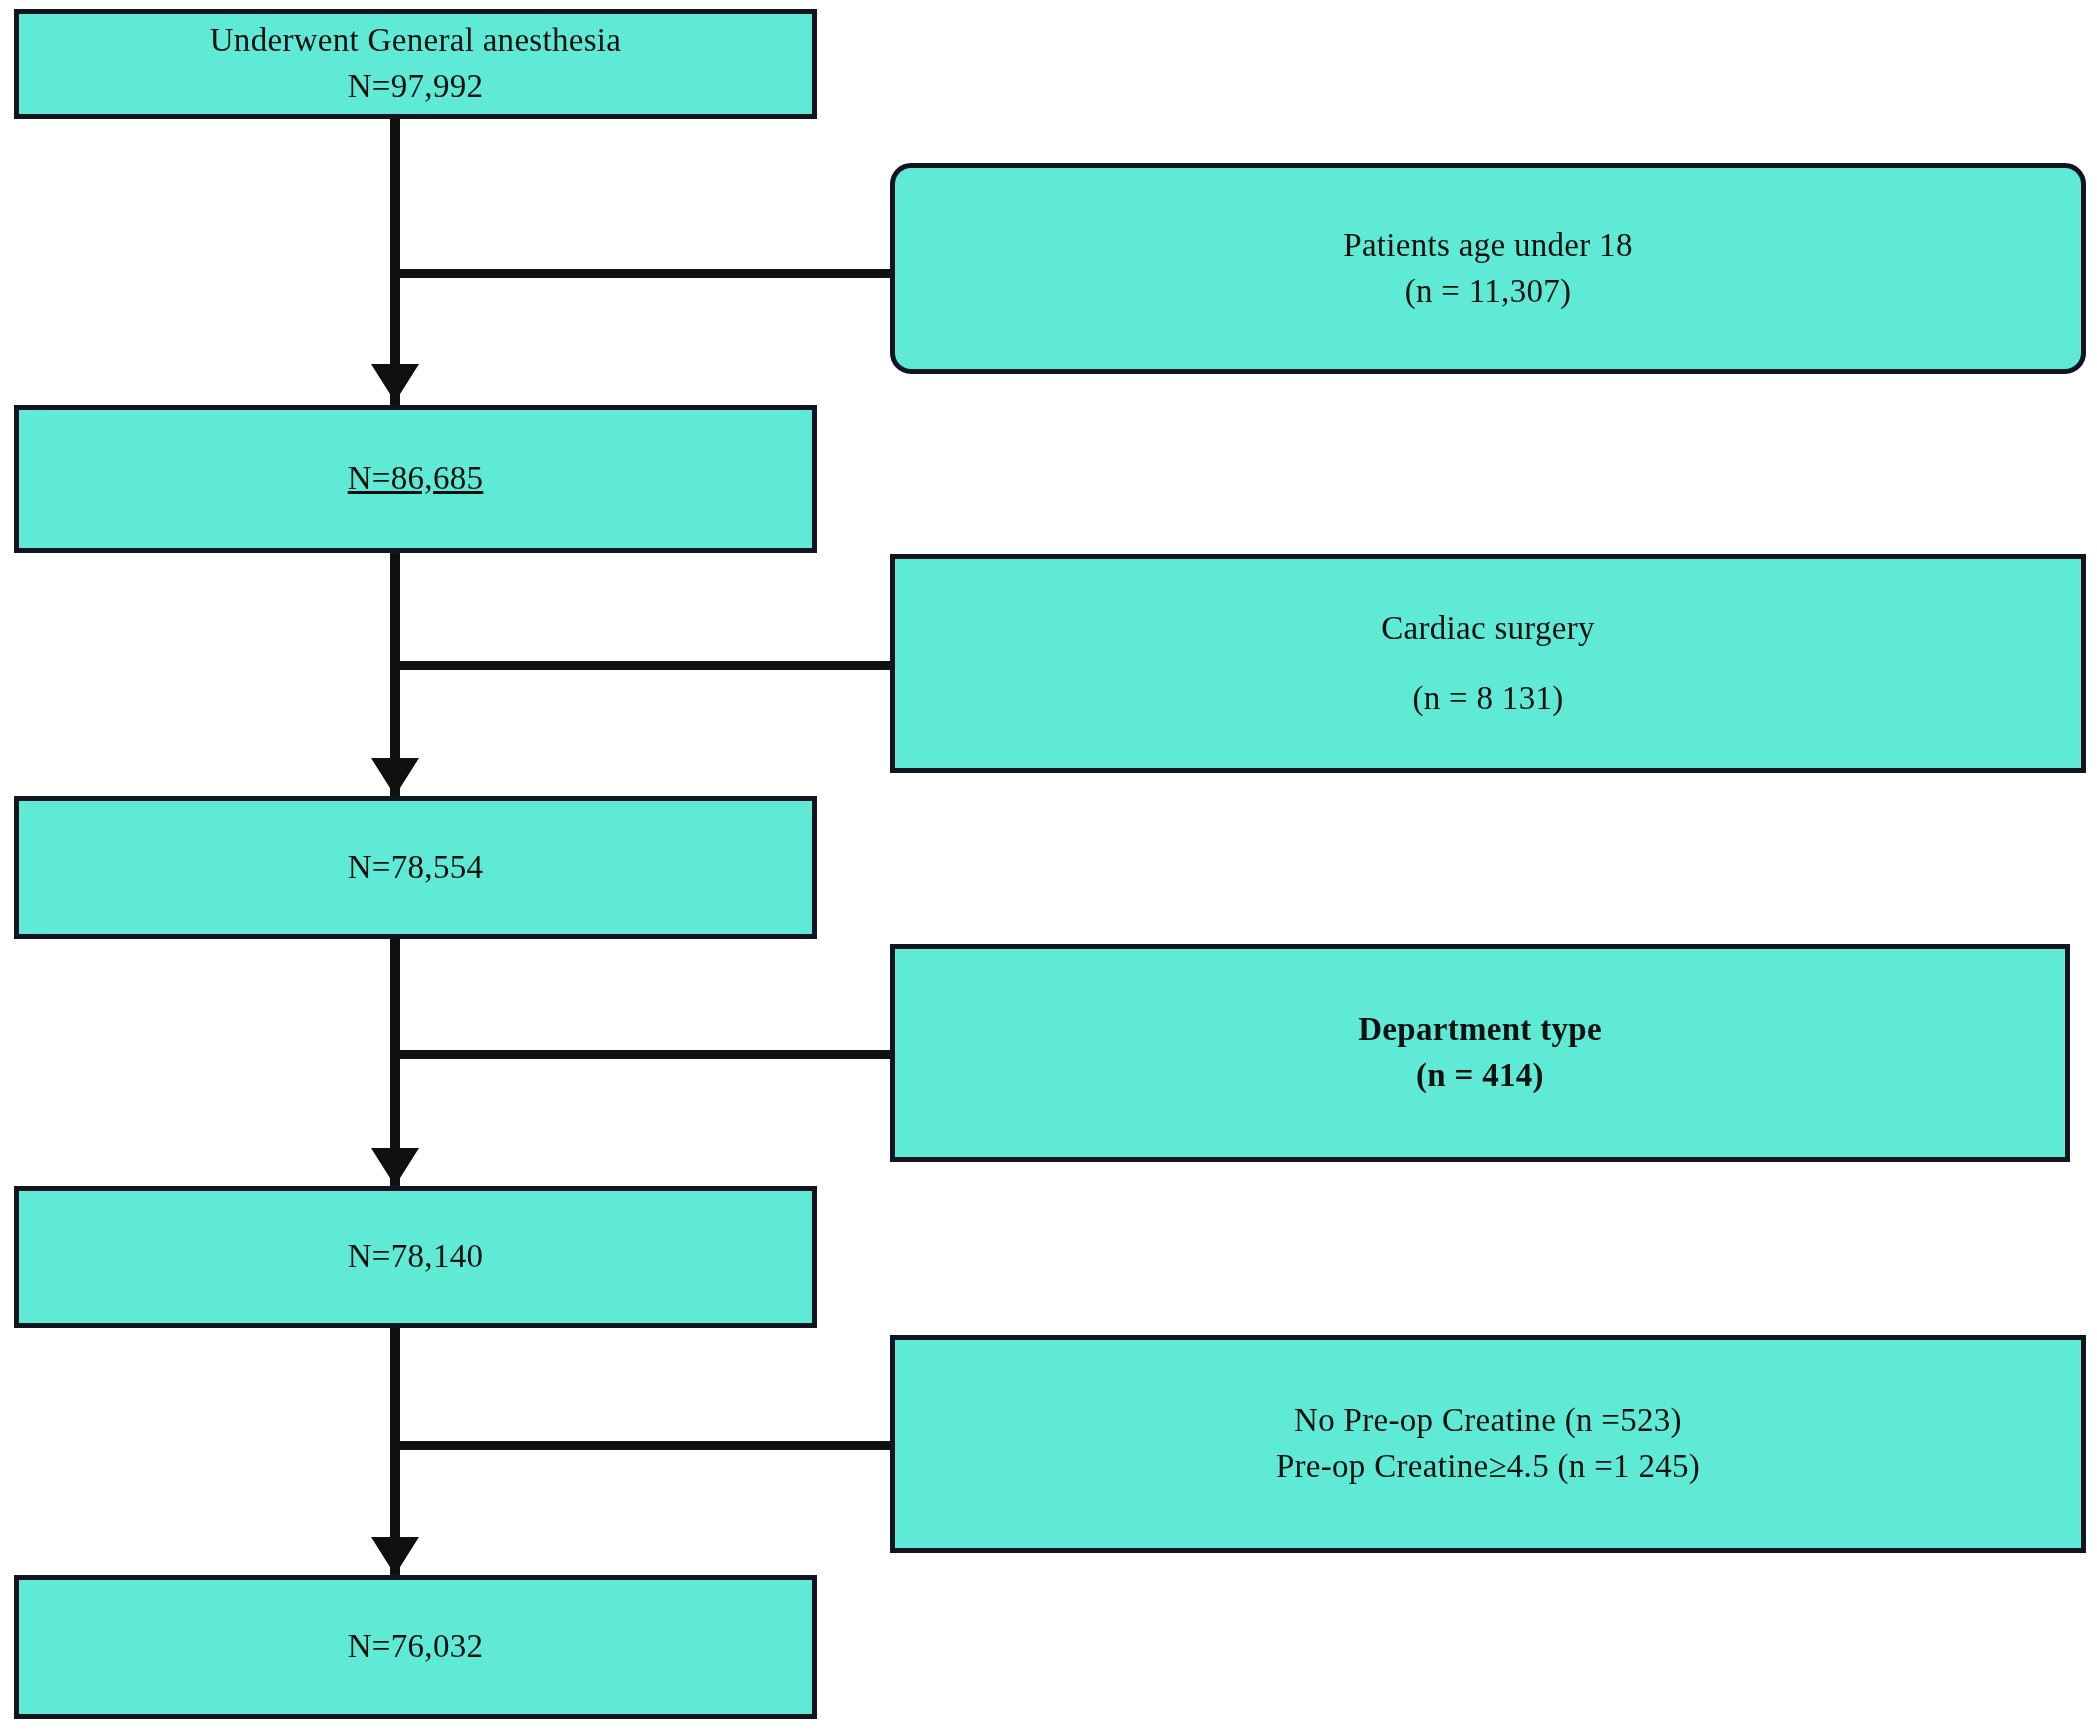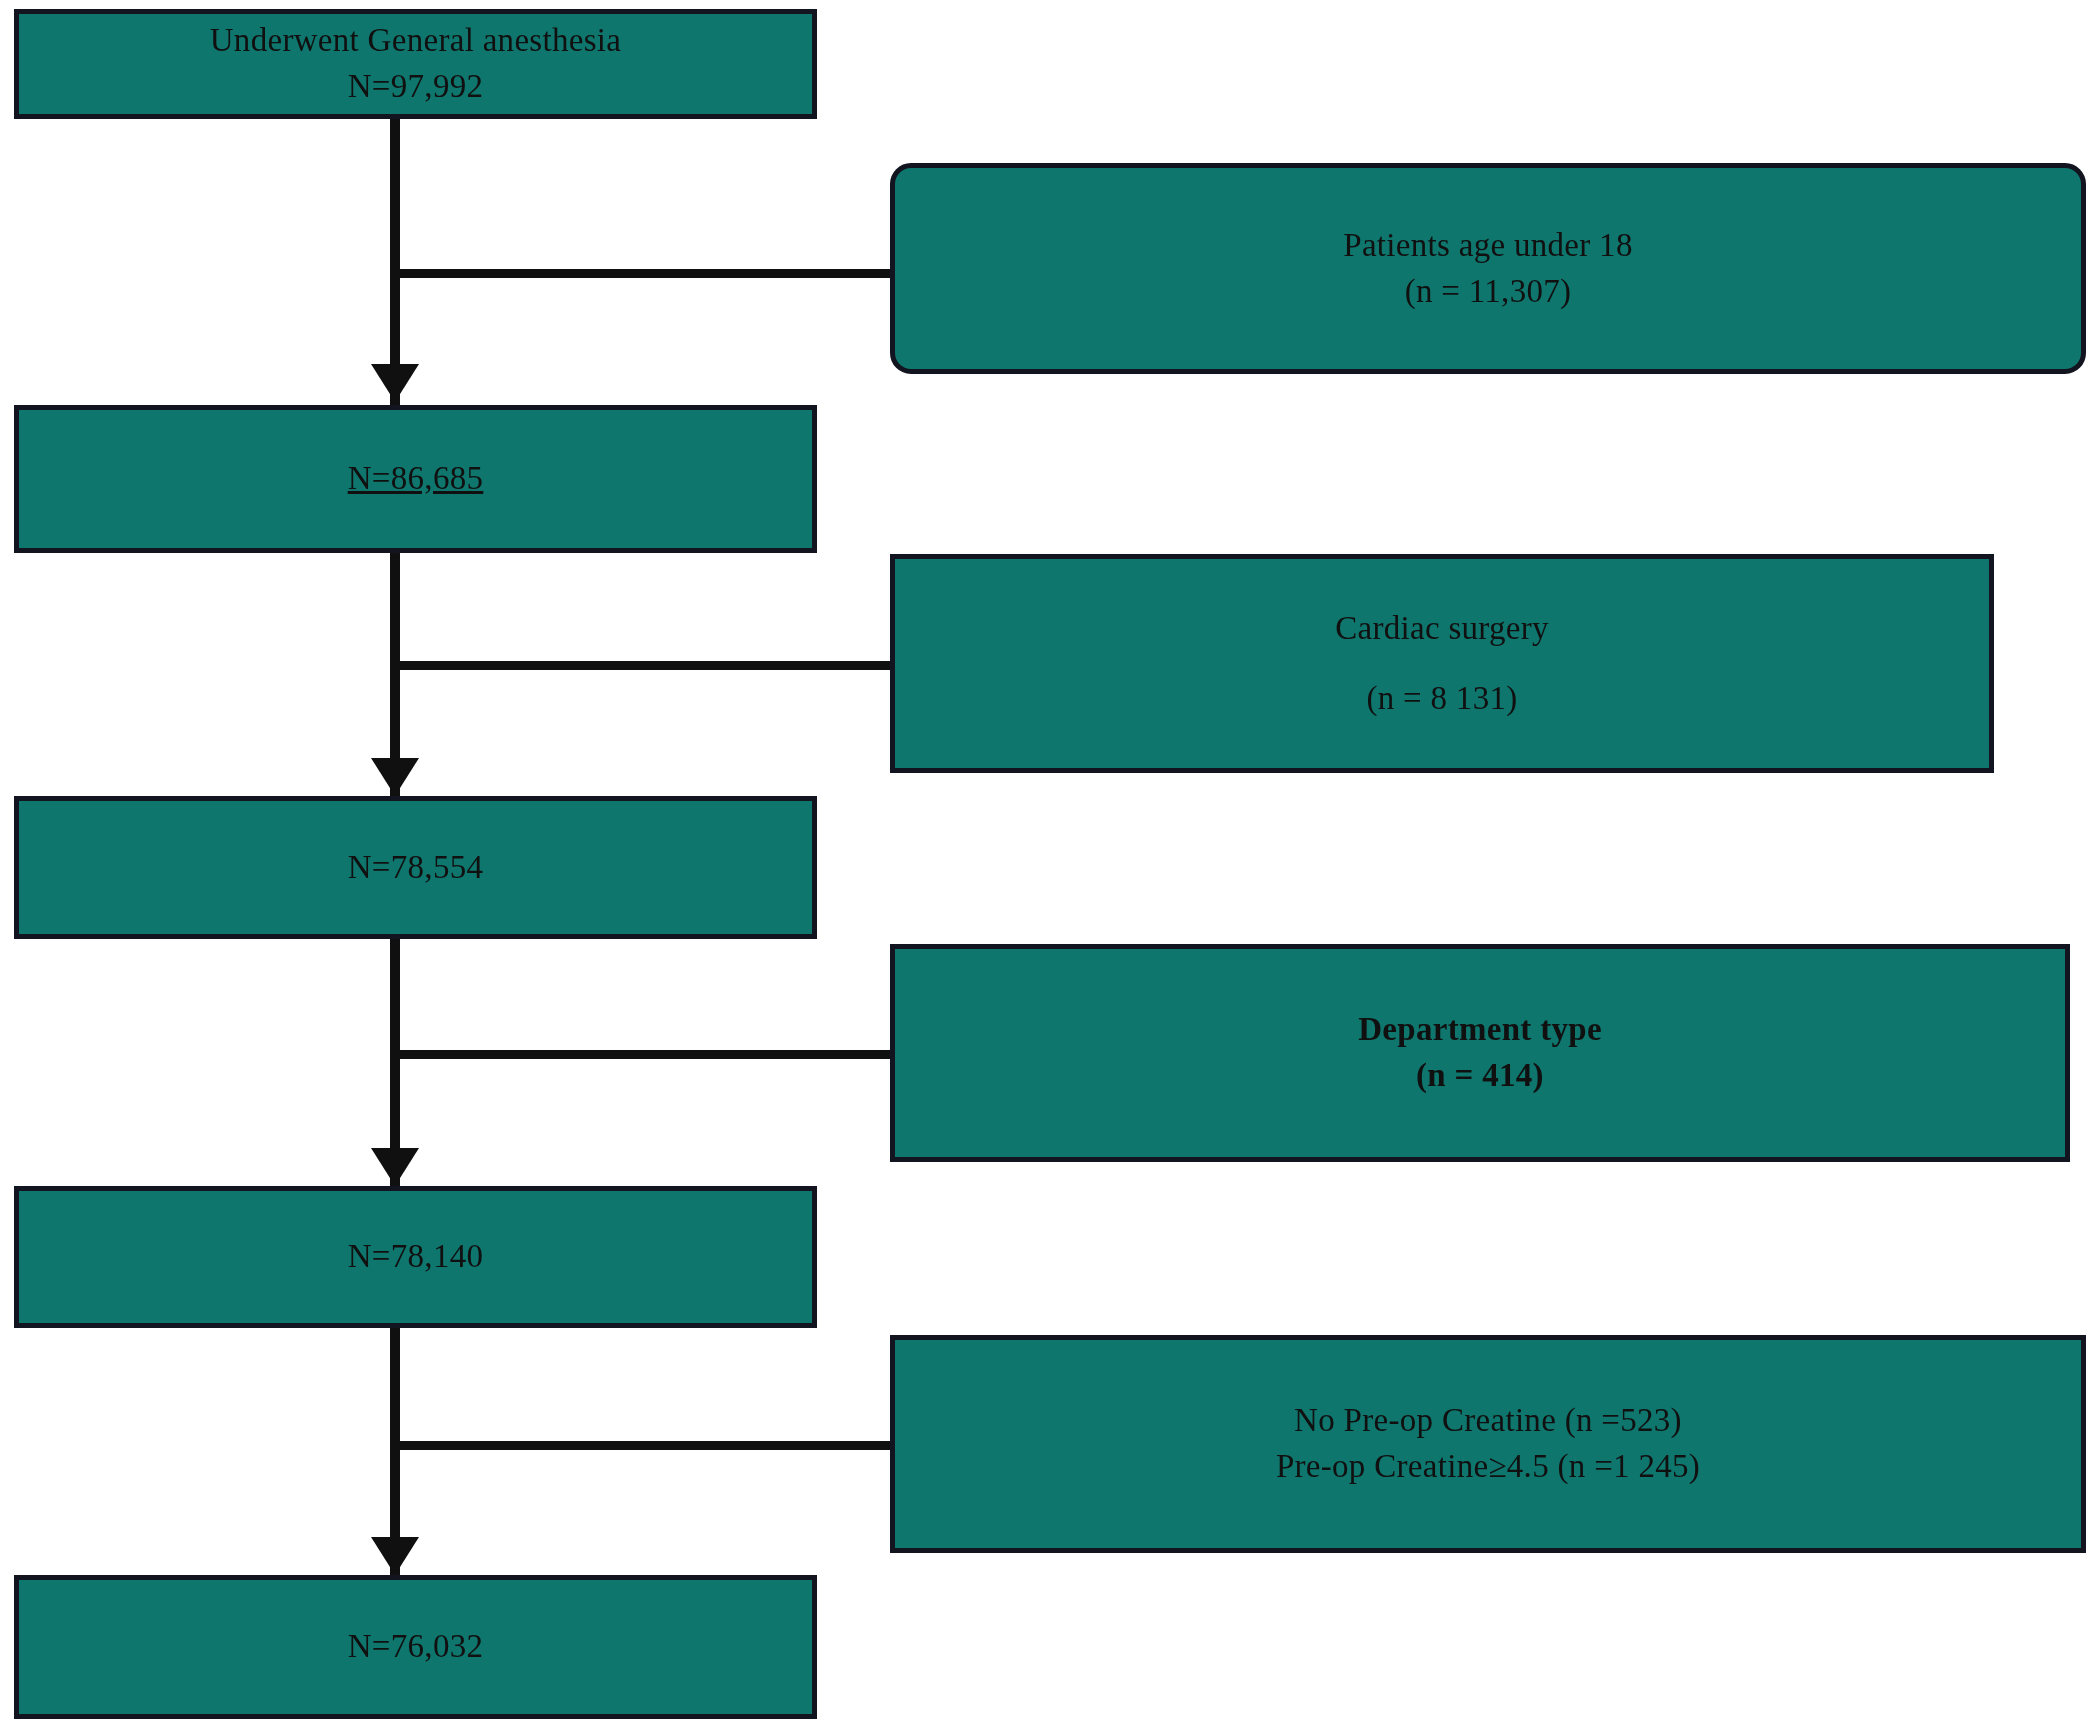--- a/index.html
+++ b/index.html
@@ -12,21 +12,21 @@
   }
   #canvas {
     position: relative;
     width: 2097px;
     height: 1736px;
     background: #ffffff;
     overflow: hidden;
   }
   .node {
     position: absolute;
-    background: #0f766e;
+    background: #5eead4;
     border: 5.6px solid #12141f;
     box-sizing: border-box;
     display: flex;
     flex-direction: column;
     align-items: center;
     justify-content: center;
     text-align: center;
     color: #101010;
     font-size: 33px;
     line-height: 1.38;
@@ -38,21 +38,21 @@
   }
   
   .cohort-0 { left: 14px;  top: 8.8px;   width: 803px; height: 110px; }
   .cohort-1 { left: 14px;  top: 405px;  width: 803px; height: 148px; text-decoration: underline; }
   .cohort-2 { left: 14px;  top: 796px; width: 803px; height: 143px; }
   .cohort-3 { left: 14px;  top: 1186px; width: 803px; height: 142px; }
   .cohort-4 { left: 14px;  top: 1575px; width: 803px; height: 144px; }
 
   
   .excl-0 { left: 890px; top: 163px;  width: 1196px; height: 211px; border-radius: 21px; }
-  .excl-1 { left: 890px; top: 554px;  width: 1104px; height: 219px; gap: 24px; }
+  .excl-1 { left: 890px; top: 554px;  width: 1196px; height: 219px; gap: 24px; }
   .excl-2 { left: 890px; top: 944px; width: 1180px; height: 218px; font-weight: bold; }
   .excl-3 { left: 890px; top: 1335px; width: 1196px; height: 218px; }
 
   
   .vstem {
     position: absolute;
     left: 390px;
     width: 10px;
     background: #101010;
   }

